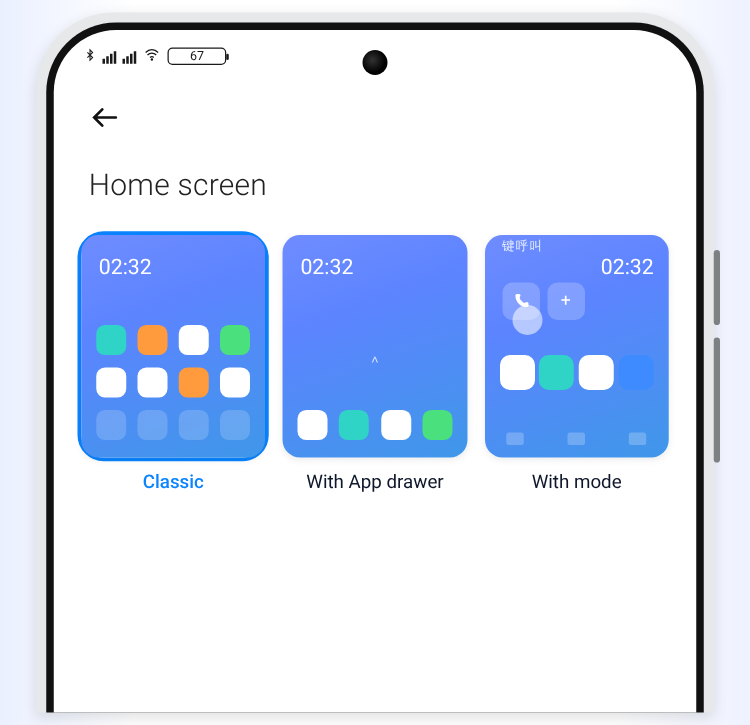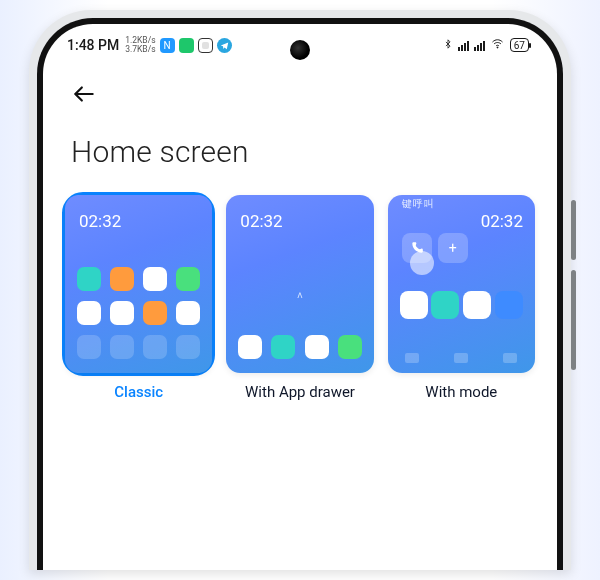--- a/index.html
+++ b/index.html
@@ -50,28 +50,28 @@
   .pill { display:inline-flex; align-items:center; justify-content:center; width:15px;height:15px;border-radius:4px;font-size:10px;color:#fff;}
   .pill.nfc{background:#2099ff;}
   .pill.gr{background:#1ec76b;}
   .pill.bl{width:15px;height:15px;border:1.5px solid #333;border-radius:4px;background:transparent;position:relative;}
   .pill.bl::after{content:"";position:absolute;inset:3px;border-radius:2px;background:#333;opacity:.15}
   .pill.tg{background:#2aa6e0;border-radius:50%;}
   .status-right { display:flex; align-items:center; gap:5px; font-size:12px;}
   .sig { display:flex; align-items:flex-end; gap:1px; height:12px;}
   .sig i{width:2px;background:#1a1a1a;display:block;}
   .sig i:nth-child(1){height:4px}.sig i:nth-child(2){height:6px}.sig i:nth-child(3){height:8px}.sig i:nth-child(4){height:10px}
-  .battery{display:flex;align-items:center;gap:2px;border:1.2px solid #1a1a1a;border-radius:4px;padding:0 3px;height:14px;font-size:10px;position:relative;}
+  .battery{display:flex;align-items:center;gap:2px;border:1.2px solid #1a1a1a;border-radius:4px;padding:0 17px;height:14px;font-size:10px;position:relative;}
   .battery::after{content:"";position:absolute;right:-3px;top:4px;width:2px;height:5px;background:#1a1a1a;border-radius:1px;}
 
   
   .header { padding: 10px 28px 0 28px; }
   .back { width:36px; height:36px; display:flex;align-items:center;justify-content:flex-start; }
   .back svg { width:26px;height:26px; }
-  .title { font-size: 30px; font-weight: 300; color:#222; padding: 22px 28px 22px 28px; letter-spacing:.2px;}
+  .title { font-size: 24px; font-weight: 300; color:#222; padding: 22px 28px 22px 28px; letter-spacing:.2px;}
 
   
   .options { display:flex; gap:14px; padding: 4px 22px 0 22px; }
   .option { flex:1; display:flex; flex-direction:column; align-items:center; gap:10px; }
   .preview-wrap { width:100%; border-radius:16px; padding:0; position:relative; }
   .option.selected .preview-wrap { outline:3px solid var(--accent); outline-offset:0; border-radius:18px;}
   .preview {
     width:100%; height:178px; border-radius:14px;
     background: linear-gradient(160deg,#6f8cff 0%, #5c84ff 35%, #3f97e9 100%);
     position:relative; overflow:hidden;
@@ -100,35 +100,20 @@
 <body>
 
 <div class="phone-outer">
   <div class="side-button sb1"></div>
   <div class="side-button sb2"></div>
   <div class="phone-mid">
     <div class="screen">
       <div class="camera"></div>
 
       <div class="status-bar">
-        <div class="status-left">
-          <span class="time">1:48 PM</span>
-          <span class="netstack">
-            <span>1.2KB/s</span>
-            <span>3.7KB/s</span>
-          </span>
-          <span class="pill nfc">N</span>
-          <span class="pill gr"></span>
-          <span class="pill bl"></span>
-          <span class="pill tg">
-            <svg width="9" height="9" viewBox="0 0 24 24" fill="#fff">
-                <path d="M2 12l20-8-4 18-6-5-3 4-1-7z"></path>
-              </svg>
-          </span>
-        </div>
         <div class="status-right">
           <span>
             <svg width="10" height="14" viewBox="0 0 24 24" fill="none" stroke="#1a1a1a" stroke-width="2">
                 <path d="M7 7l10 10-5 5V2l5 5L7 17"></path>
               </svg>
           </span>
           <span class="sig">
               <i></i>
               <i></i>
               <i></i>

